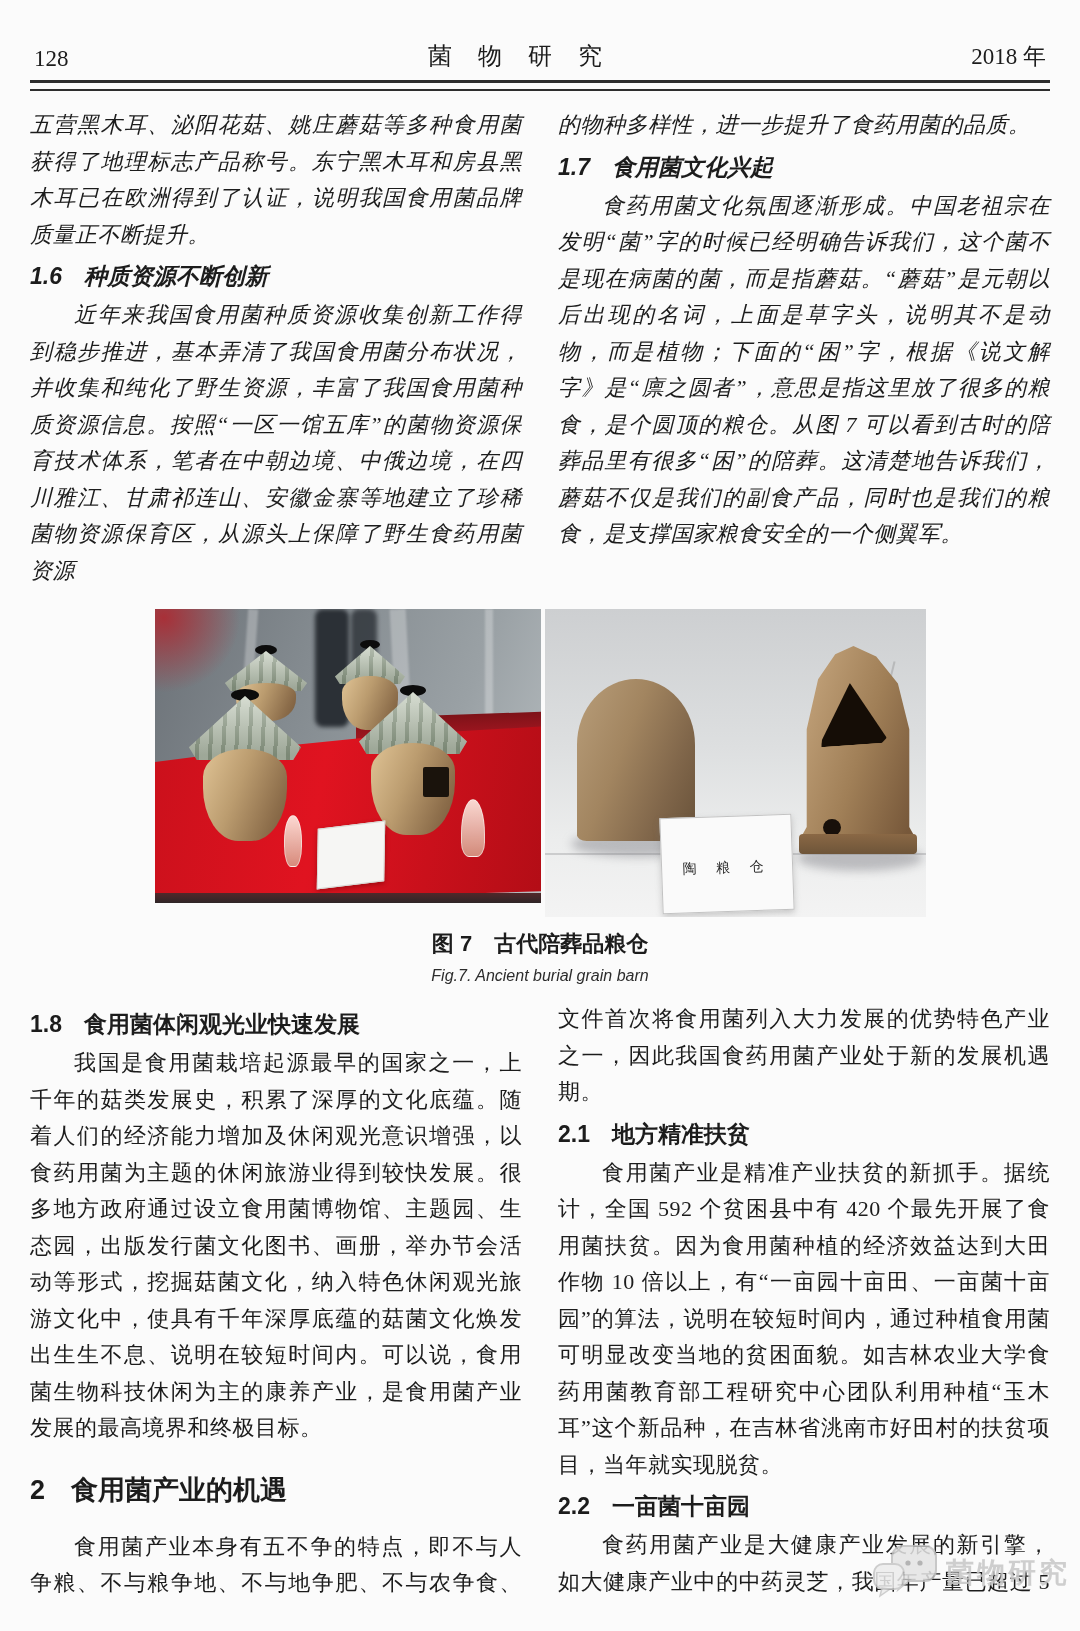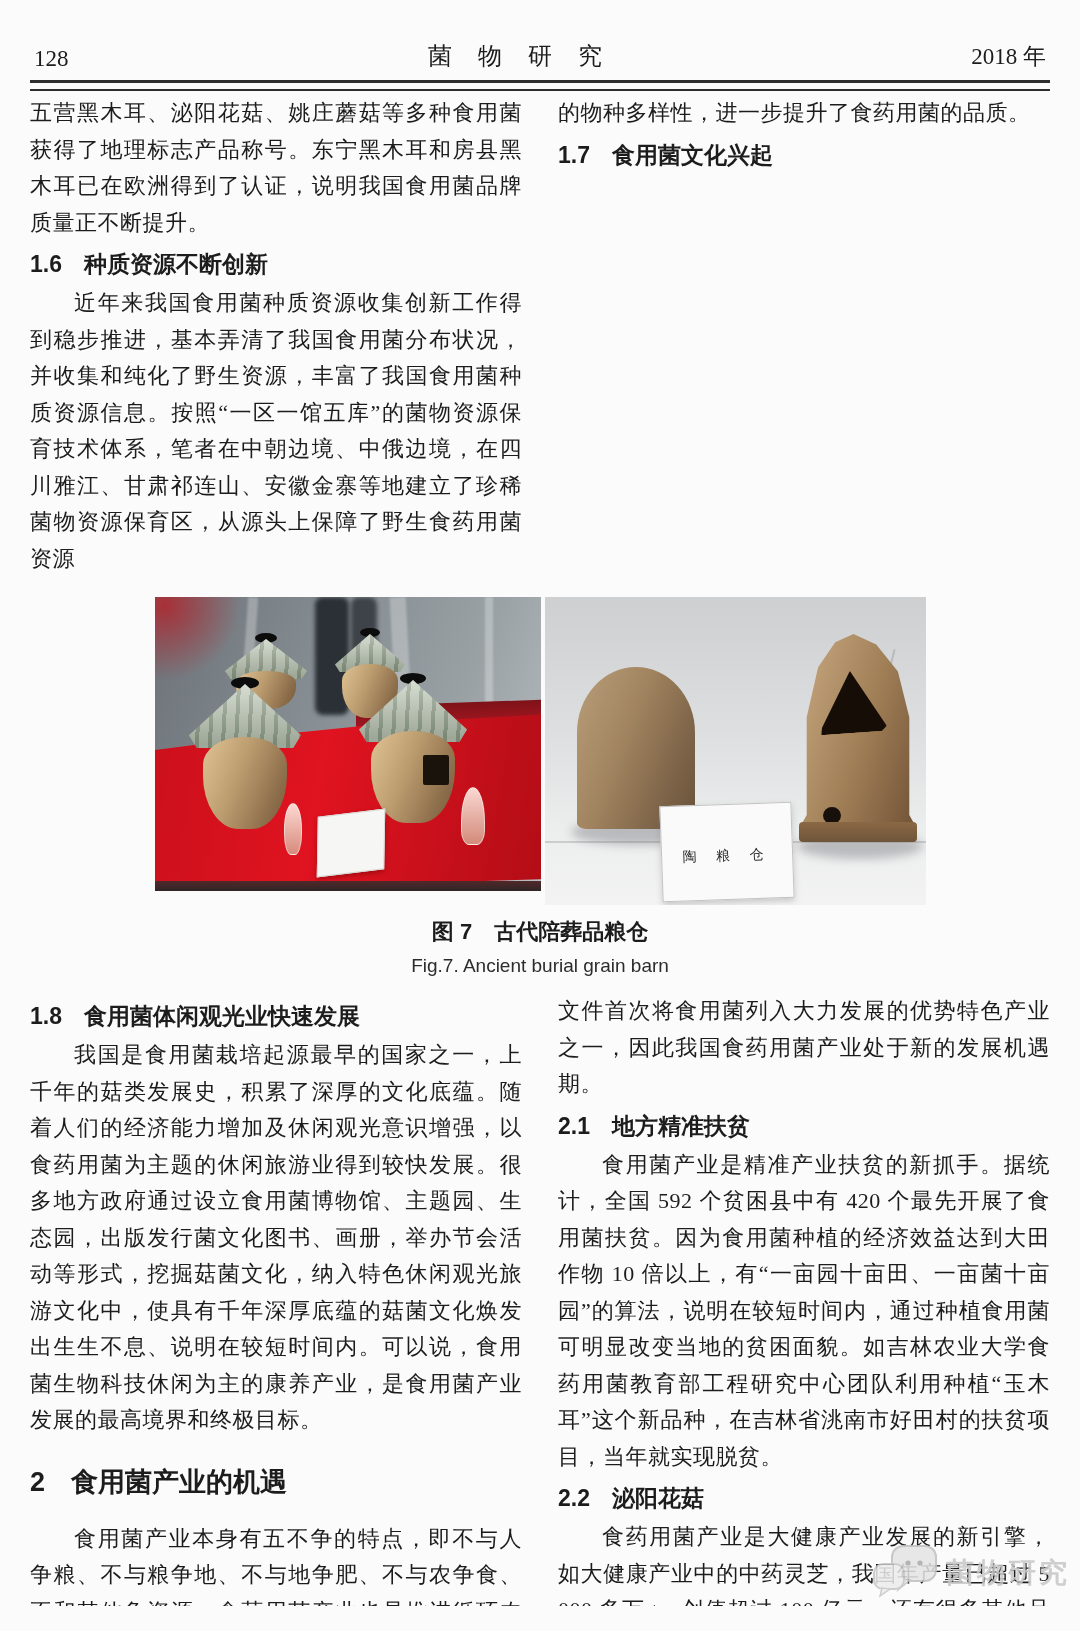--- a/index.html
+++ b/index.html
@@ -18,21 +18,21 @@
     margin:0 30px; height:6px;
     border-top:3px solid #2d2d2d; border-bottom:2px solid #2d2d2d;
   }
   
   .cols { display:flex; gap:36px; padding:0 30px; }
   .col { width:492px; }
   .body-text {
     font-size:22px; line-height:36.5px; text-align:justify; margin:0;
     letter-spacing:0.5px;
   }
-  .cols-top { margin-top:4px; }
+  .cols-top { margin-top:16px;font-style:italic; }
   .indent { text-indent:2em; }
   .sec-head {
     font-family:"Liberation Sans","DejaVu Sans",sans-serif; font-weight:bold;
     font-size:23px; margin:7px 0 5px 0; line-height:32px;
   }
   .sec-head .num { margin-right:22px; }
   .sec-head-big {
     font-family:"Liberation Sans","DejaVu Sans",sans-serif; font-weight:bold;
     font-size:27px; margin:26px 0 22px 0; line-height:34px;
   }
@@ -94,21 +94,21 @@
   .label-card {
     background:#fafafa; border:1px solid #c2c2c2; box-shadow:0 3px 6px rgba(120,120,120,.35);
     transform:rotate(-2deg); display:flex; align-items:flex-end; justify-content:center;
     font-size:14px; letter-spacing:8px; color:#2e2e2e; padding-bottom:34px; box-sizing:border-box;
     font-family:"Liberation Serif","DejaVu Serif",serif;
   }
   
   .cap-zh { text-align:center; font-family:"Liberation Sans","DejaVu Sans",sans-serif;
     font-weight:bold; font-size:22px; margin-top:12px; }
   .cap-en { text-align:center; font-family:"Liberation Sans","DejaVu Sans",sans-serif;
-    font-size:19px; color:#2c2c2c; margin-top:8px; }
+    font-size:16px; color:#2c2c2c; margin-top:8px;font-style:italic; }
   .cols-bottom { margin-top:16px; }
   
   .watermark { position:absolute; left:872px; top:1544px; display:flex; align-items:center;
     gap:8px; opacity:.85; pointer-events:none; }
   .watermark .wm-text {
     font-family:"Liberation Sans","DejaVu Sans",sans-serif; font-weight:bold;
     font-size:28px; color:var(--watermark-gray,#c7c7c7); letter-spacing:3px;
   }
 </style>
 </head>
@@ -129,20 +129,21 @@
       <div class="sec-head">
         <span class="num">1.6</span><span>种质资源不断创新</span>
       </div>
       <p class="body-text indent">近年来我国食用菌种质资源收集创新工作得到稳步推进，基本弄清了我国食用菌分布状况，并收集和纯化了野生资源，丰富了我国食用菌种质资源信息。按照“一区一馆五库”的菌物资源保育技术体系，笔者在中朝边境、中俄边境，在四川雅江、甘肃祁连山、安徽金寨等地建立了珍稀菌物资源保育区，从源头上保障了野生食药用菌资源</p>
     </div>
     <div class="col">
       <p class="body-text">的物种多样性，进一步提升了食药用菌的品质。</p>
       <div class="sec-head">
         <span class="num">1.7</span><span>食用菌文化兴起</span>
       </div>
+      <p class="body-text indent">食药用菌文化氛围逐渐形成。中国老祖宗在发明“菌”字的时候已经明确告诉我们，这个菌不是现在病菌的菌，而是指蘑菇。“蘑菇”是元朝以后出现的名词，上面是草字头，说明其不是动物，而是植物；下面的“困”字，根据《说文解字》是“廪之圆者”，意思是指这里放了很多的粮食，是个圆顶的粮仓。从图 7 可以看到古时的陪葬品里有很多“困”的陪葬。这清楚地告诉我们，蘑菇不仅是我们的副食产品，同时也是我们的粮食，是支撑国家粮食安全的一个侧翼军。</p>
     </div>
   </div>
 
   <div class="figure-wrap">
     <div class="photos">
 
       <div class="photo photo-left">
         <div class="abs red-corner"></div>
         <div class="abs glass-streak" style="left:88px; width:10px; height:150px; transform:rotate(4deg);"></div>
         <div class="abs glass-streak" style="left:238px; width:16px; height:130px; transform:rotate(-3deg);"></div>
@@ -218,21 +219,21 @@
       </div>
       <p class="body-text indent">食用菌产业本身有五不争的特点，即不与人争粮、不与粮争地、不与地争肥、不与农争食、不和其他争资源。食药用菌产业也是推进循环农业、维护国家食物安全、实现废弃物资源化的朝阳产业。目前，中国食用菌产业处于转型升级关键阶段，其角色也发生了深刻变化。2017 年中央一号</p>
     </div>
     <div class="col">
       <p class="body-text">文件首次将食用菌列入大力发展的优势特色产业之一，因此我国食药用菌产业处于新的发展机遇期。</p>
       <div class="sec-head">
         <span class="num">2.1</span><span>地方精准扶贫</span>
       </div>
       <p class="body-text indent">食用菌产业是精准产业扶贫的新抓手。据统计，全国 592 个贫困县中有 420 个最先开展了食用菌扶贫。因为食用菌种植的经济效益达到大田作物 10 倍以上，有“一亩园十亩田、一亩菌十亩园”的算法，说明在较短时间内，通过种植食用菌可明显改变当地的贫困面貌。如吉林农业大学食药用菌教育部工程研究中心团队利用种植“玉木耳”这个新品种，在吉林省洮南市好田村的扶贫项目，当年就实现脱贫。</p>
       <div class="sec-head">
-        <span class="num">2.2</span><span>泌阳花菇</span>
+        <span class="num">2.2</span><span>一亩菌十亩园</span>
       </div>
       <p class="body-text indent">食药用菌产业是大健康产业发展的新引擎，如大健康产业中的中药灵芝，我国年产量已超过 5 000 多万 t，创值超过 100 亿元，还有很多其他品种，也都在大健康产业里发挥作用。特别是根据中医的传统理论，对未病人群、已病人群和健康人群都可以通过药用菌得到改善。</p>
     </div>
   </div>
 
   <div class="watermark">
     <span>
       <svg width="66" height="54" viewBox="0 0 66 54">
         <rect x="20" y="2" width="44" height="35" rx="11" fill="#e4e4e4" stroke="#c0c0c0" stroke-width="2"></rect>
         <path d="M30 35 L26 46 L38 36 Z" fill="#e4e4e4" stroke="#c0c0c0" stroke-width="1.5"></path>

